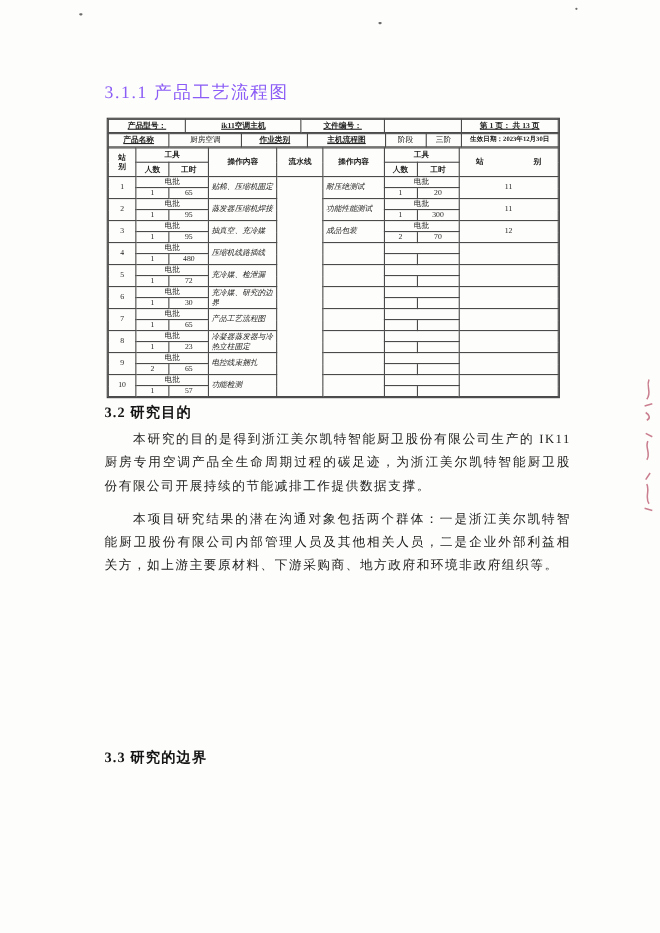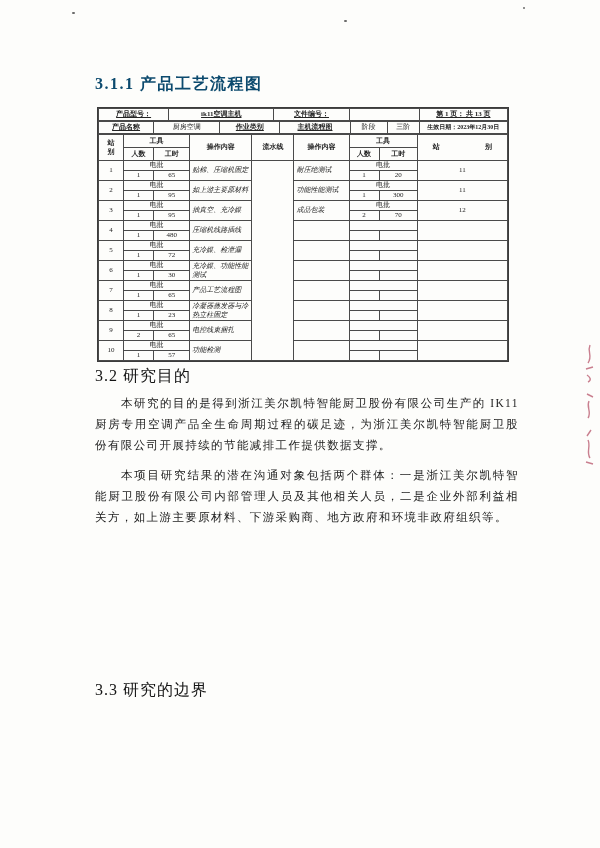--- a/index.html
+++ b/index.html
@@ -3,23 +3,23 @@
 <meta charset="utf-8">
 <style>
   html,body{margin:0;padding:0;}
   body{
     width:600px;height:848px;position:relative;overflow:hidden;
     background:#fdfdfb;
     font-family:"Liberation Serif","DejaVu Serif",serif;
     color:#1e1e1e;
   }
   
-  .doc-heading{position:absolute;font-weight:bold;color:#0c4a6e;}
+  .doc-heading{position:absolute;font-weight:normal;color:#8b5cf6;}
   #h311{left:95px;top:74px;font-size:16px;letter-spacing:1.5px;}
-  .sec-heading{font-weight:normal;font-size:16px;letter-spacing:1px;margin:0 0 6px 0;color:#141414;}
+  .sec-heading{font-weight:bold;font-size:13px;letter-spacing:1px;margin:0 0 6px 0;color:#141414;}
 
   
   .tbl-wrap{position:absolute;left:97px;top:107px;width:410px;border:1.5px solid #3c3c3c;}
   table{border-collapse:collapse;width:100%;table-layout:fixed;}
   td{
     border:1px solid #4a4a4a;
     font-size:7px;line-height:1.15;text-align:center;
     padding:0 1px;overflow:hidden;color:#242424;
     font-family:"Liberation Serif","DejaVu Serif",serif;
   }
@@ -151,21 +151,21 @@
         </tr>
         <tr>
           <td class="c-num">1</td>
           <td class="c-num">65</td>
           <td class="c-num">1</td>
           <td class="c-num">20</td>
         </tr>
         <tr>
           <td rowspan="2" class="c-num">2</td>
           <td colspan="2" class="c-tool">电批</td>
-          <td rowspan="2" class="c-op">如上游主要原材料</td>
+          <td rowspan="2" class="c-op">蒸发器压缩机焊接</td>
           <td rowspan="2" class="c-op">功能性能测试</td>
           <td colspan="2" class="c-tool">电批</td>
           <td rowspan="2" class="c-num">11</td>
         </tr>
         <tr>
           <td class="c-num">1</td>
           <td class="c-num">95</td>
           <td class="c-num">1</td>
           <td class="c-num">300</td>
         </tr>
@@ -207,21 +207,21 @@
         </tr>
         <tr>
           <td class="c-num">1</td>
           <td class="c-num">72</td>
           <td class="c-num"></td>
           <td class="c-num"></td>
         </tr>
         <tr>
           <td rowspan="2" class="c-num">6</td>
           <td colspan="2" class="c-tool">电批</td>
-          <td rowspan="2" class="c-op">充冷媒、功能性能测试</td>
+          <td rowspan="2" class="c-op">充冷媒、研究的边界</td>
           <td rowspan="2" class="c-op"></td>
           <td colspan="2" class="c-tool"></td>
           <td rowspan="2" class="c-num"></td>
         </tr>
         <tr>
           <td class="c-num">1</td>
           <td class="c-num">30</td>
           <td class="c-num"></td>
           <td class="c-num"></td>
         </tr>

